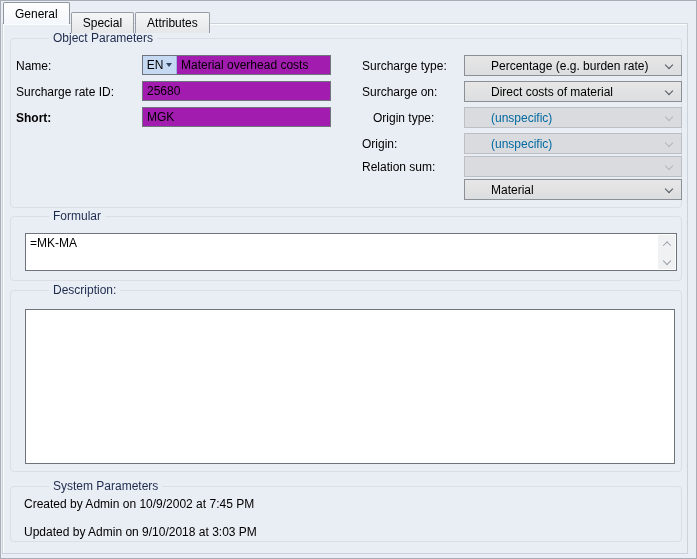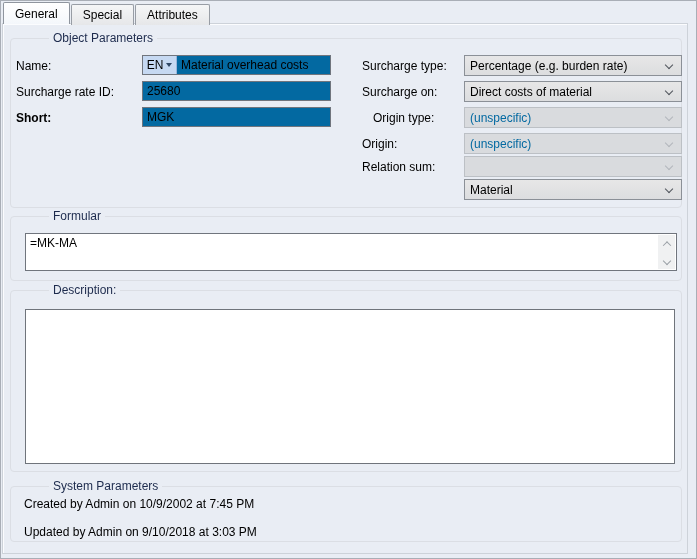--- a/index.html
+++ b/index.html
@@ -7,21 +7,21 @@
 
   .window {
     position:relative; width:697px; height:559px;
     background:#e9edf4; border:1px solid #a9aeb6; overflow:hidden;
     font-size:12px; color:#000;
   }
 
   
   .tabstrip { position:absolute; left:2px; top:1px; height:21px; display:flex; z-index:5; }
   .tab {
-    padding:3px 11px 0 11px; margin-top:2px; height:21px;
+    padding:3px 11px 0 11px; margin-top:10px; height:21px;
     background:linear-gradient(#f5f6f7,#e6e7e9);
     border:1px solid #989da5; border-bottom:none; border-radius:2px 2px 0 0;
     margin-right:1px; cursor:default; white-space:nowrap;
   }
   .tab.active {
     margin-top:0; height:22px; padding-top:4px;
     background:linear-gradient(#ffffff,#f4f7fb);
     border:1px solid #8f959e; border-bottom:none; z-index:6;
   }
 
@@ -37,40 +37,40 @@
   .gb-label {
     position:absolute; top:-8px; left:6px; background:#e9edf4;
     padding:0 4px; color:#1d2b4d; white-space:nowrap;margin-left:32px;
   }
 
   .fldlabel { position:absolute; white-space:nowrap; }
   .bold { font-weight:bold; }
 
   
   .textfield {
-    position:absolute; height:20px; background:#0369a1; border:1px solid #70757d;
+    position:absolute; height:20px; background:#a21caf; border:1px solid #70757d;
     display:flex; align-items:center; overflow:hidden;
   }
   .field-text { padding:0 4px; white-space:nowrap; }
   .lang-select {
     height:100%; width:34px; background:#c6d9f2; border-right:1px solid #9ab6dc;
     display:flex; align-items:center; justify-content:center; gap:3px; cursor:default;
   }
   .lang-arrow {
     width:0; height:0; border-left:3px solid transparent; border-right:3px solid transparent;
     border-top:4px solid #2e4664;
   }
 
   
   .combo {
     position:absolute; width:218px; height:21px;
     background:linear-gradient(#e7e7e7,#dcdddf); border:1px solid #8b9097;
     display:flex; align-items:center; padding:0 22px 0 5px; cursor:default;
   }
-  .combo-text { white-space:nowrap; overflow:hidden; }
+  .combo-text { white-space:nowrap; overflow:hidden;margin-left:21px; }
   .chev {
     position:absolute; right:9px; top:6px; width:6px; height:6px;
     border-right:1px solid #4f545b; border-bottom:1px solid #4f545b;
     transform:rotate(45deg);
   }
   .combo.disabled { background:#d9dbde; border-color:#bcc0c5; color:#0369a1; }
   .combo.disabled .chev { border-color:#b2b6bc; }
 
   
   .bigbox { position:absolute; background:#fff; border:1px solid #70757d; }

